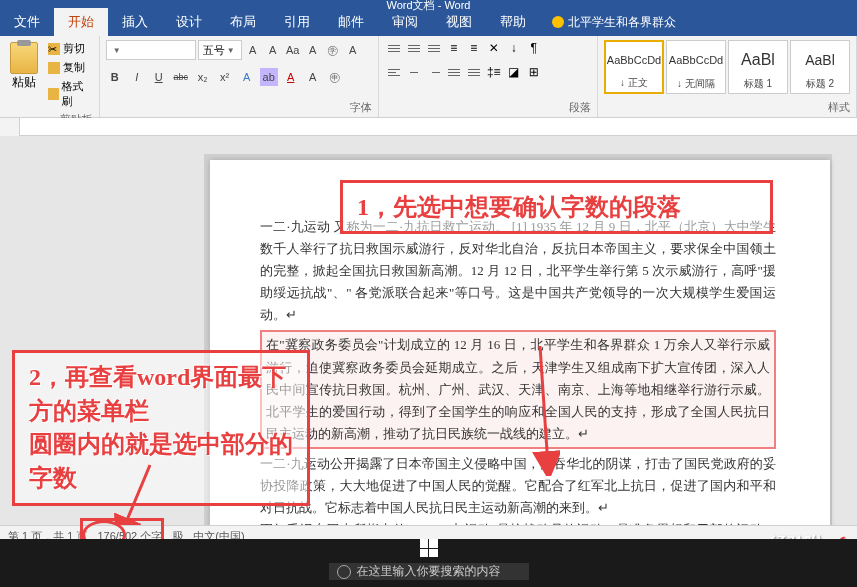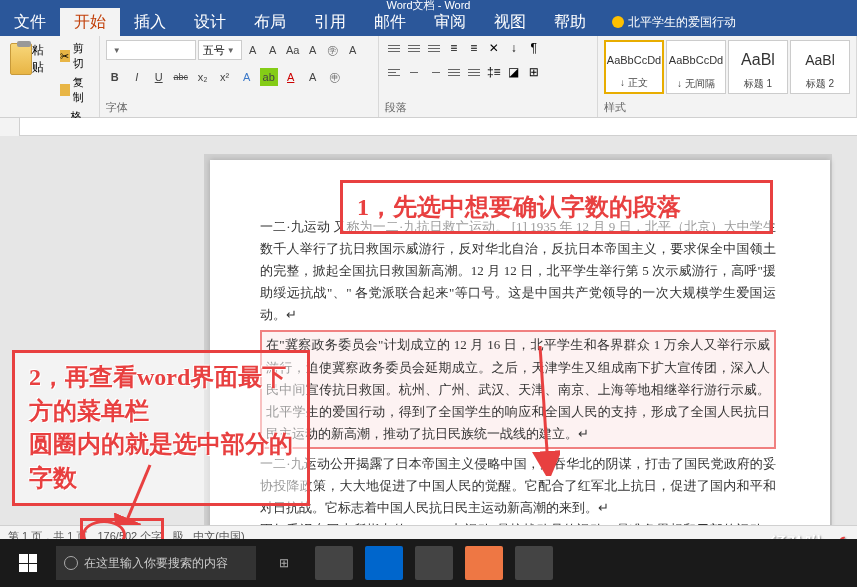--- a/index.html
+++ b/index.html
@@ -1,28 +1,28 @@
 <!DOCTYPE html>
 <html><head>
 <meta charset="utf-8">
 <style>
 * { margin: 0; padding: 0; box-sizing: border-box; }
 body { font-family: "Microsoft YaHei", sans-serif; font-size: 12px; background: #fff; width: 857px; height: 587px; overflow: hidden; position: relative; }
 .title-bar { height: 8px; background: #2b579a; position: relative; }
 .title-text { position: absolute; left: 50%; top: -2px; transform: translateX(-50%); color: #fff; font-size: 11px; }
 .ribbon-tabs { background: #2b579a; height: 28px; display: flex; align-items: center; padding-left: 0; }
-.ribbon-tab { color: #fff; padding: 6px 14px; font-size: 16px; cursor: pointer; }
+.ribbon-tab { color: #fff; padding: 6px 14px; font-size: 13px; cursor: pointer; }
 .ribbon-tab.active { background: #f3f3f3; color: #c2410c; }
 .tell-me { color: #fff; font-size: 12px; margin-left: 12px; display: flex; align-items: center; gap: 4px; }
 .bulb { width: 12px; height: 12px; background: #ffc000; border-radius: 50%; display: inline-block; }
 .ribbon-body { background: #f3f3f3; height: 82px; display: flex; border-bottom: 1px solid #d0d0d0; }
 .ribbon-group { border-right: 1px solid #d8d8d8; padding: 4px 6px 2px; display: flex; flex-direction: column; justify-content: space-between; }
 .group-content { display: flex; gap: 4px; align-items: flex-start; flex: 1; }
-.group-label { text-align: left; font-size: 11px; color: #666; padding-top: 2px; }
-.paste-big { display: flex; flex-direction: row; align-items: center; padding: 2px 4px; cursor: pointer; }
+.group-label { text-align: right; font-size: 11px; color: #666; padding-top: 2px; }
+.paste-big { display: flex; flex-direction: column; align-items: center; padding: 2px 4px; cursor: pointer; }
 .clipboard-icon { width: 28px; height: 32px; background: linear-gradient(#f8d77a, #e8b545); border: 1px solid #c89a3a; border-radius: 2px; position: relative; }
 .clipboard-icon::before { content: ""; position: absolute; top: -3px; left: 6px; width: 14px; height: 6px; background: #999; border-radius: 2px; }
 .mini-btns { display: flex; flex-direction: column; gap: 2px; font-size: 11px; }
 .mini-btn { display: flex; align-items: center; gap: 3px; cursor: pointer; padding: 1px 2px; }
 .mini-icon { width: 12px; height: 12px; background: #e8b545; display: inline-block; }
 .font-row1 { display: flex; gap: 2px; align-items: center; margin-bottom: 4px; }
 .font-row2 { display: flex; gap: 4px; align-items: center; }
 .font-sel { border: 1px solid #ccc; background: #fff; padding: 1px 4px; font-size: 11px; height: 20px; display: flex; align-items: center; gap: 2px; }
 .dd { color: #666; font-size: 8px; }
 .sm-btn { width: 18px; height: 18px; display: inline-flex; align-items: center; justify-content: center; cursor: pointer; font-size: 11px; color: #444; }
@@ -44,21 +44,21 @@
 .ann1 { left: 340px; top: 180px; width: 433px; }
 .ann2 { left: 12px; top: 350px; width: 298px; line-height: 1.4; }
 .arrow-svg { position: absolute; pointer-events: none; }
 .status-bar { background: #f3f3f3; border-top: 1px solid #d0d0d0; height: 22px; display: flex; align-items: center; padding: 0 8px; font-size: 11px; color: #555; gap: 10px; position: relative; }
 .status-item { cursor: pointer; }
 .count-circle { position: absolute; border: 3px solid #e84040; border-radius: 50%; width: 44px; height: 30px; pointer-events: none; }
 .count-box { position: absolute; border: 3px solid #e84040; width: 84px; height: 36px; pointer-events: none; }
 .watermark { position: absolute; right: 12px; bottom: 30px; display: flex; align-items: center; gap: 6px; font-size: 18px; font-weight: bold; color: #fff; font-style: italic; text-shadow: 1px 1px 2px rgba(0,0,0,0.5); }
 .wm-url { font-size: 12px; color: #fff; font-style: normal; text-shadow: 1px 1px 2px rgba(0,0,0,0.5); font-weight: normal; }
 .check { color: #e84040; font-size: 22px; }
-.taskbar { background: #1a1a1a; height: 48px; position: absolute; bottom: 0; left: 0; right: 0; display: flex; align-items: center; padding: 0 6px; gap: 6px; }
+.taskbar { background: #1a1a1a; height: 48px; position: absolute; bottom: 0; left: 0; right: 0; display: flex; align-items: center; padding: 0 6px; gap: 6px; flex-direction: column; }
 .tb-item { width: 44px; height: 38px; display: flex; align-items: center; justify-content: center; cursor: pointer; }
 .win-icon { width: 18px; height: 18px; display: grid; grid-template: 1fr 1fr / 1fr 1fr; gap: 1px; }
 .win-icon span { background: #fff; }
 .search-bar { background: #333; border-radius: 0; height: 34px; width: 200px; display: flex; align-items: center; padding: 0 8px; color: #ccc; font-size: 12px; gap: 6px; }
 .circle-icon { width: 14px; height: 14px; border: 1.5px solid #aaa; border-radius: 50%; }
 .tb-app { width: 38px; height: 34px; background: #444; border-radius: 2px; }
 .ruler { height: 18px; background: #fff; border-bottom: 1px solid #d0d0d0; position: relative; }
 .corner-sq { position: absolute; left: 0; top: 0; width: 20px; height: 18px; background: #f3f3f3; border-right: 1px solid #d0d0d0; }
 </style>
 </head>
@@ -74,21 +74,21 @@
   <div class="ribbon-tab">插入</div>
   <div class="ribbon-tab">设计</div>
   <div class="ribbon-tab">布局</div>
   <div class="ribbon-tab">引用</div>
   <div class="ribbon-tab">邮件</div>
   <div class="ribbon-tab">审阅</div>
   <div class="ribbon-tab">视图</div>
   <div class="ribbon-tab">帮助</div>
   <div class="tell-me">
     <span class="bulb"></span>
-    <span>北平学生的爱国行动</span>
+    <span>北平学生和各界群众</span>
   </div>
 </div>
 
 <div class="ribbon-body">
 
   <div class="ribbon-group" style="width:100px">
     <div class="group-content">
       <div class="paste-big">
         <span class="clipboard-icon"></span>
         <span>粘贴</span>
@@ -130,21 +130,21 @@
         <span class="sm-btn">A</span>
       </div>
       <div class="font-row2">
         <span class="sm-btn" style="font-weight:bold">B</span>
         <span class="sm-btn" style="font-style:italic">I</span>
         <span class="sm-btn" style="text-decoration:underline">U</span>
         <span class="sm-btn" style="text-decoration:line-through;font-size:9px">abc</span>
         <span class="sm-btn">x₂</span>
         <span class="sm-btn">x²</span>
         <span class="sm-btn" style="color:#3b78c8">A</span>
-        <span class="sm-btn" style="background:#84cc16">ab</span>
+        <span class="sm-btn" style="background:#c4b5fd">ab</span>
         <span class="sm-btn" style="color:#c00;text-decoration:underline">A</span>
         <span class="sm-btn">A</span>
         <span class="sm-btn">㊥</span>
       </div>
     </div>
     <div class="group-label">字体</div>
   </div>
 
   <div class="ribbon-group" style="width:220px">
     <div style="display:flex;flex-direction:column;gap:4px;flex:1">

